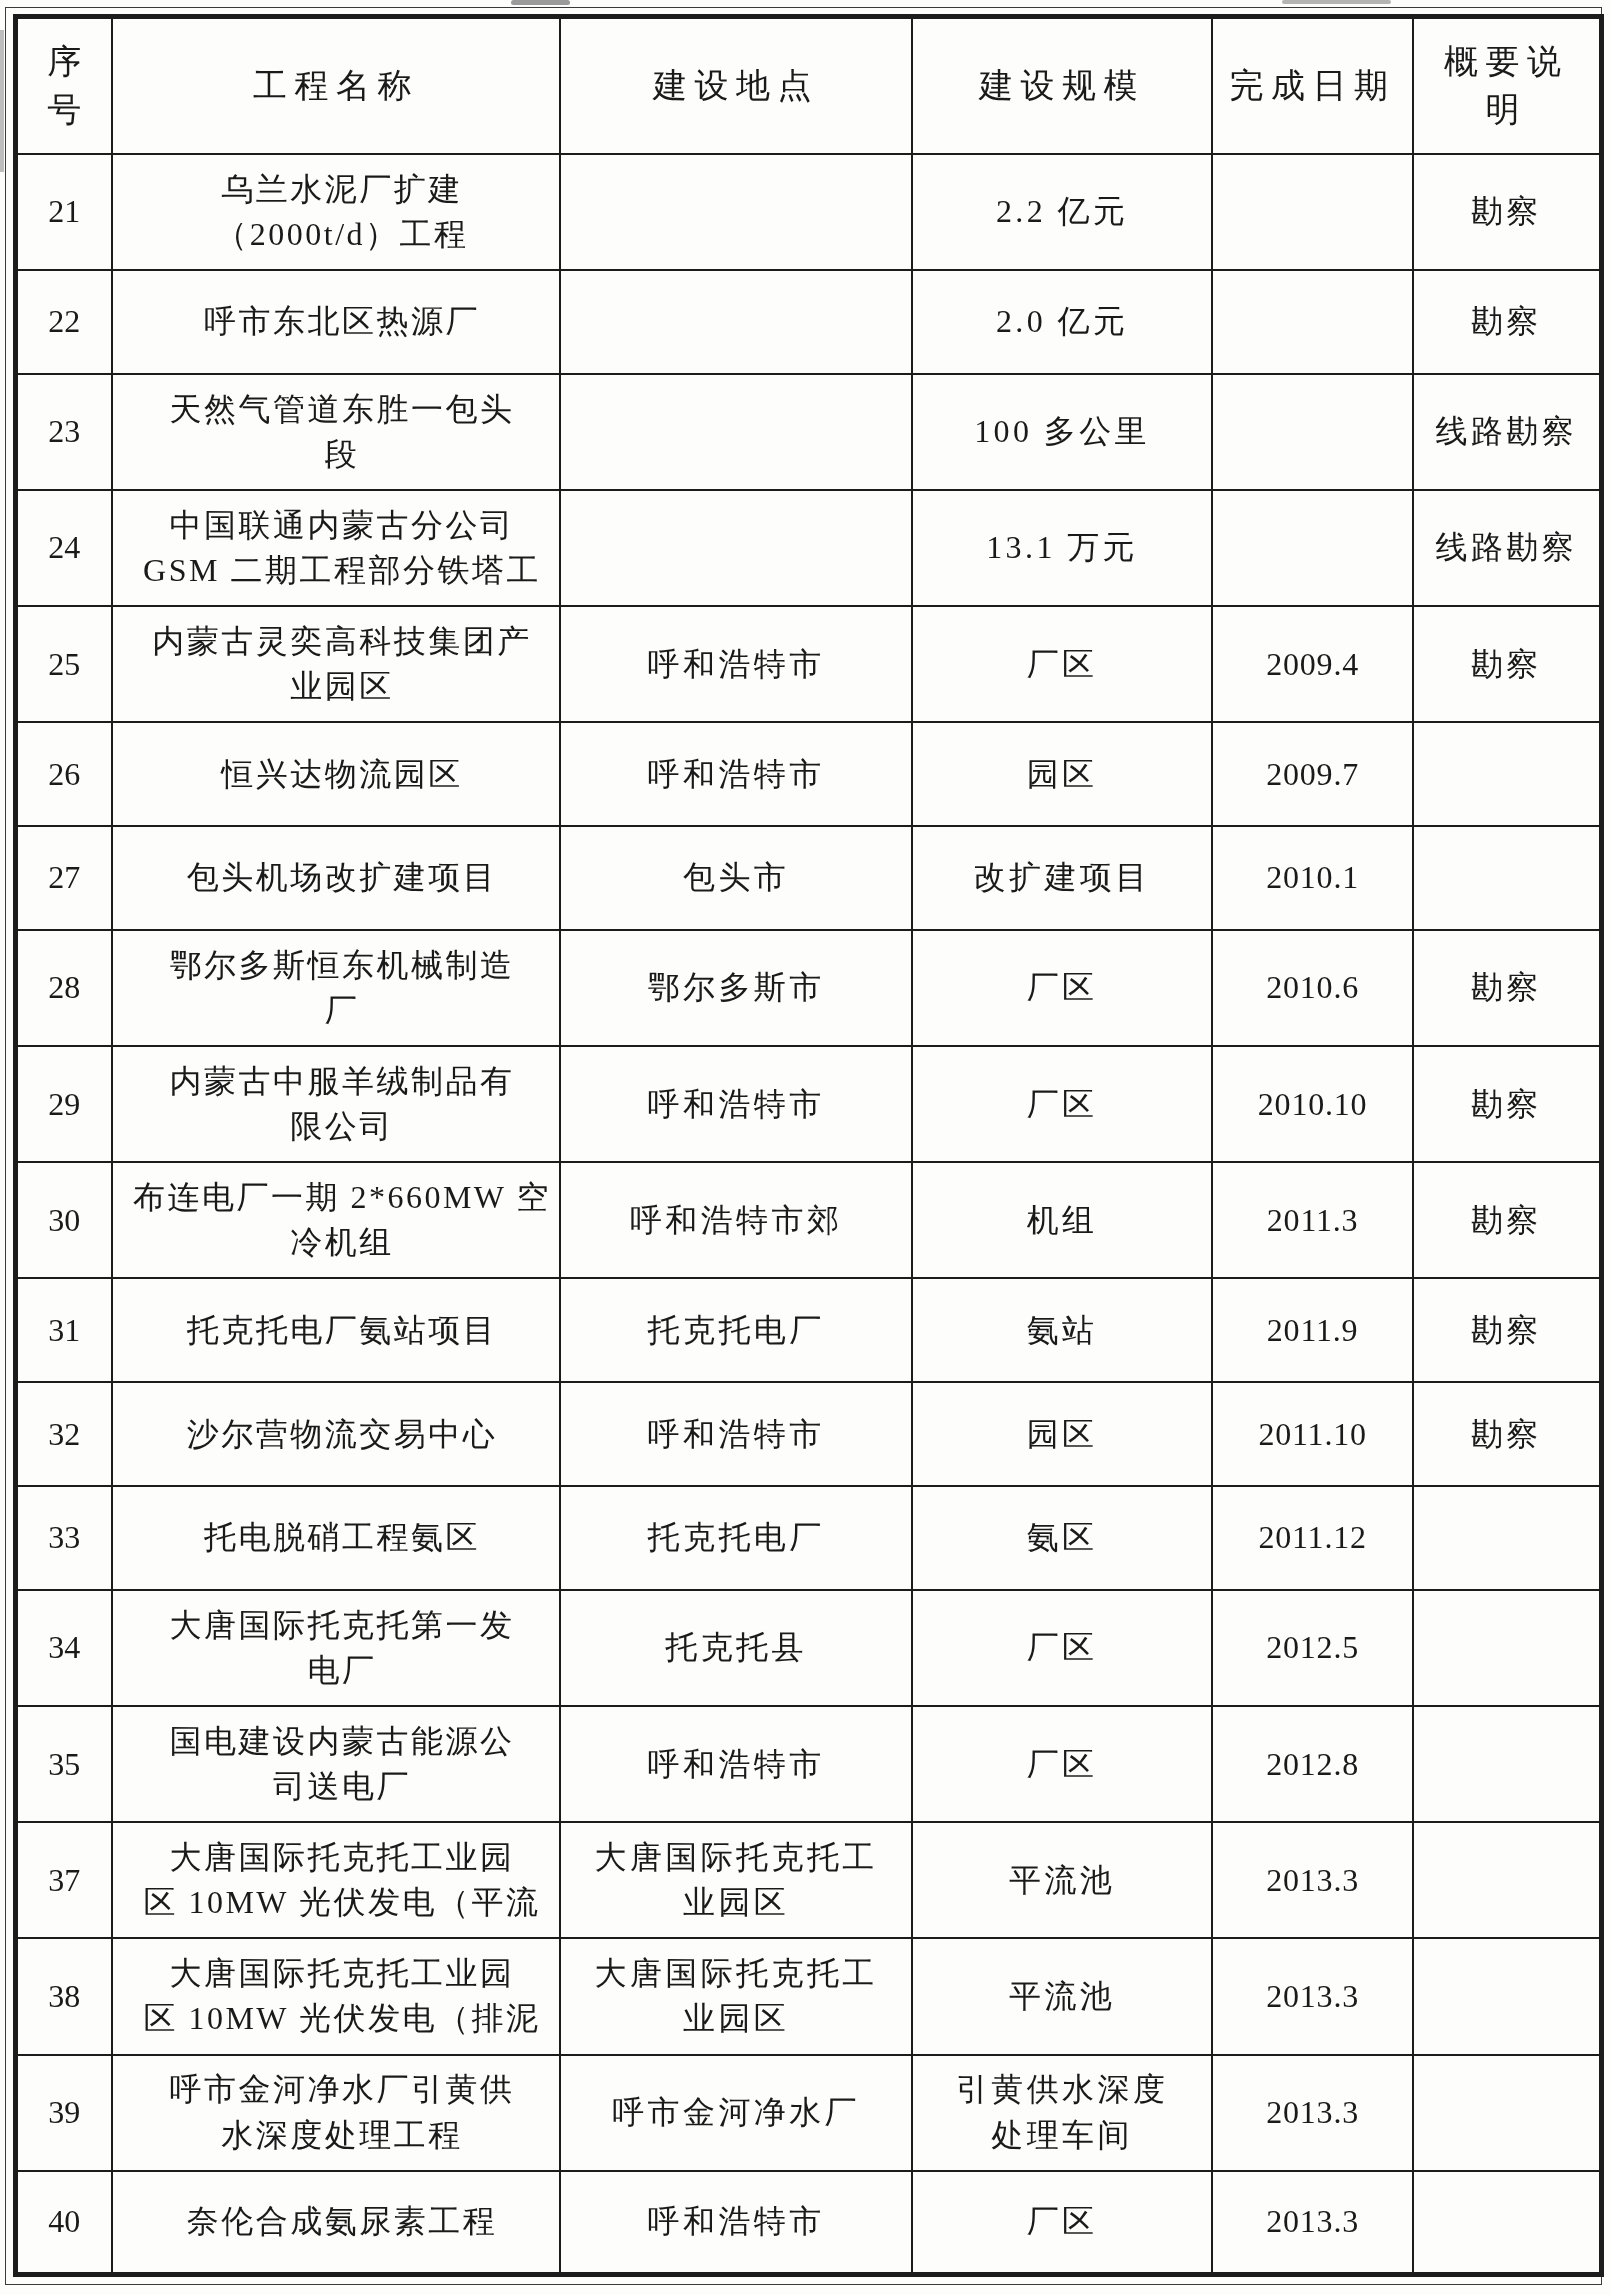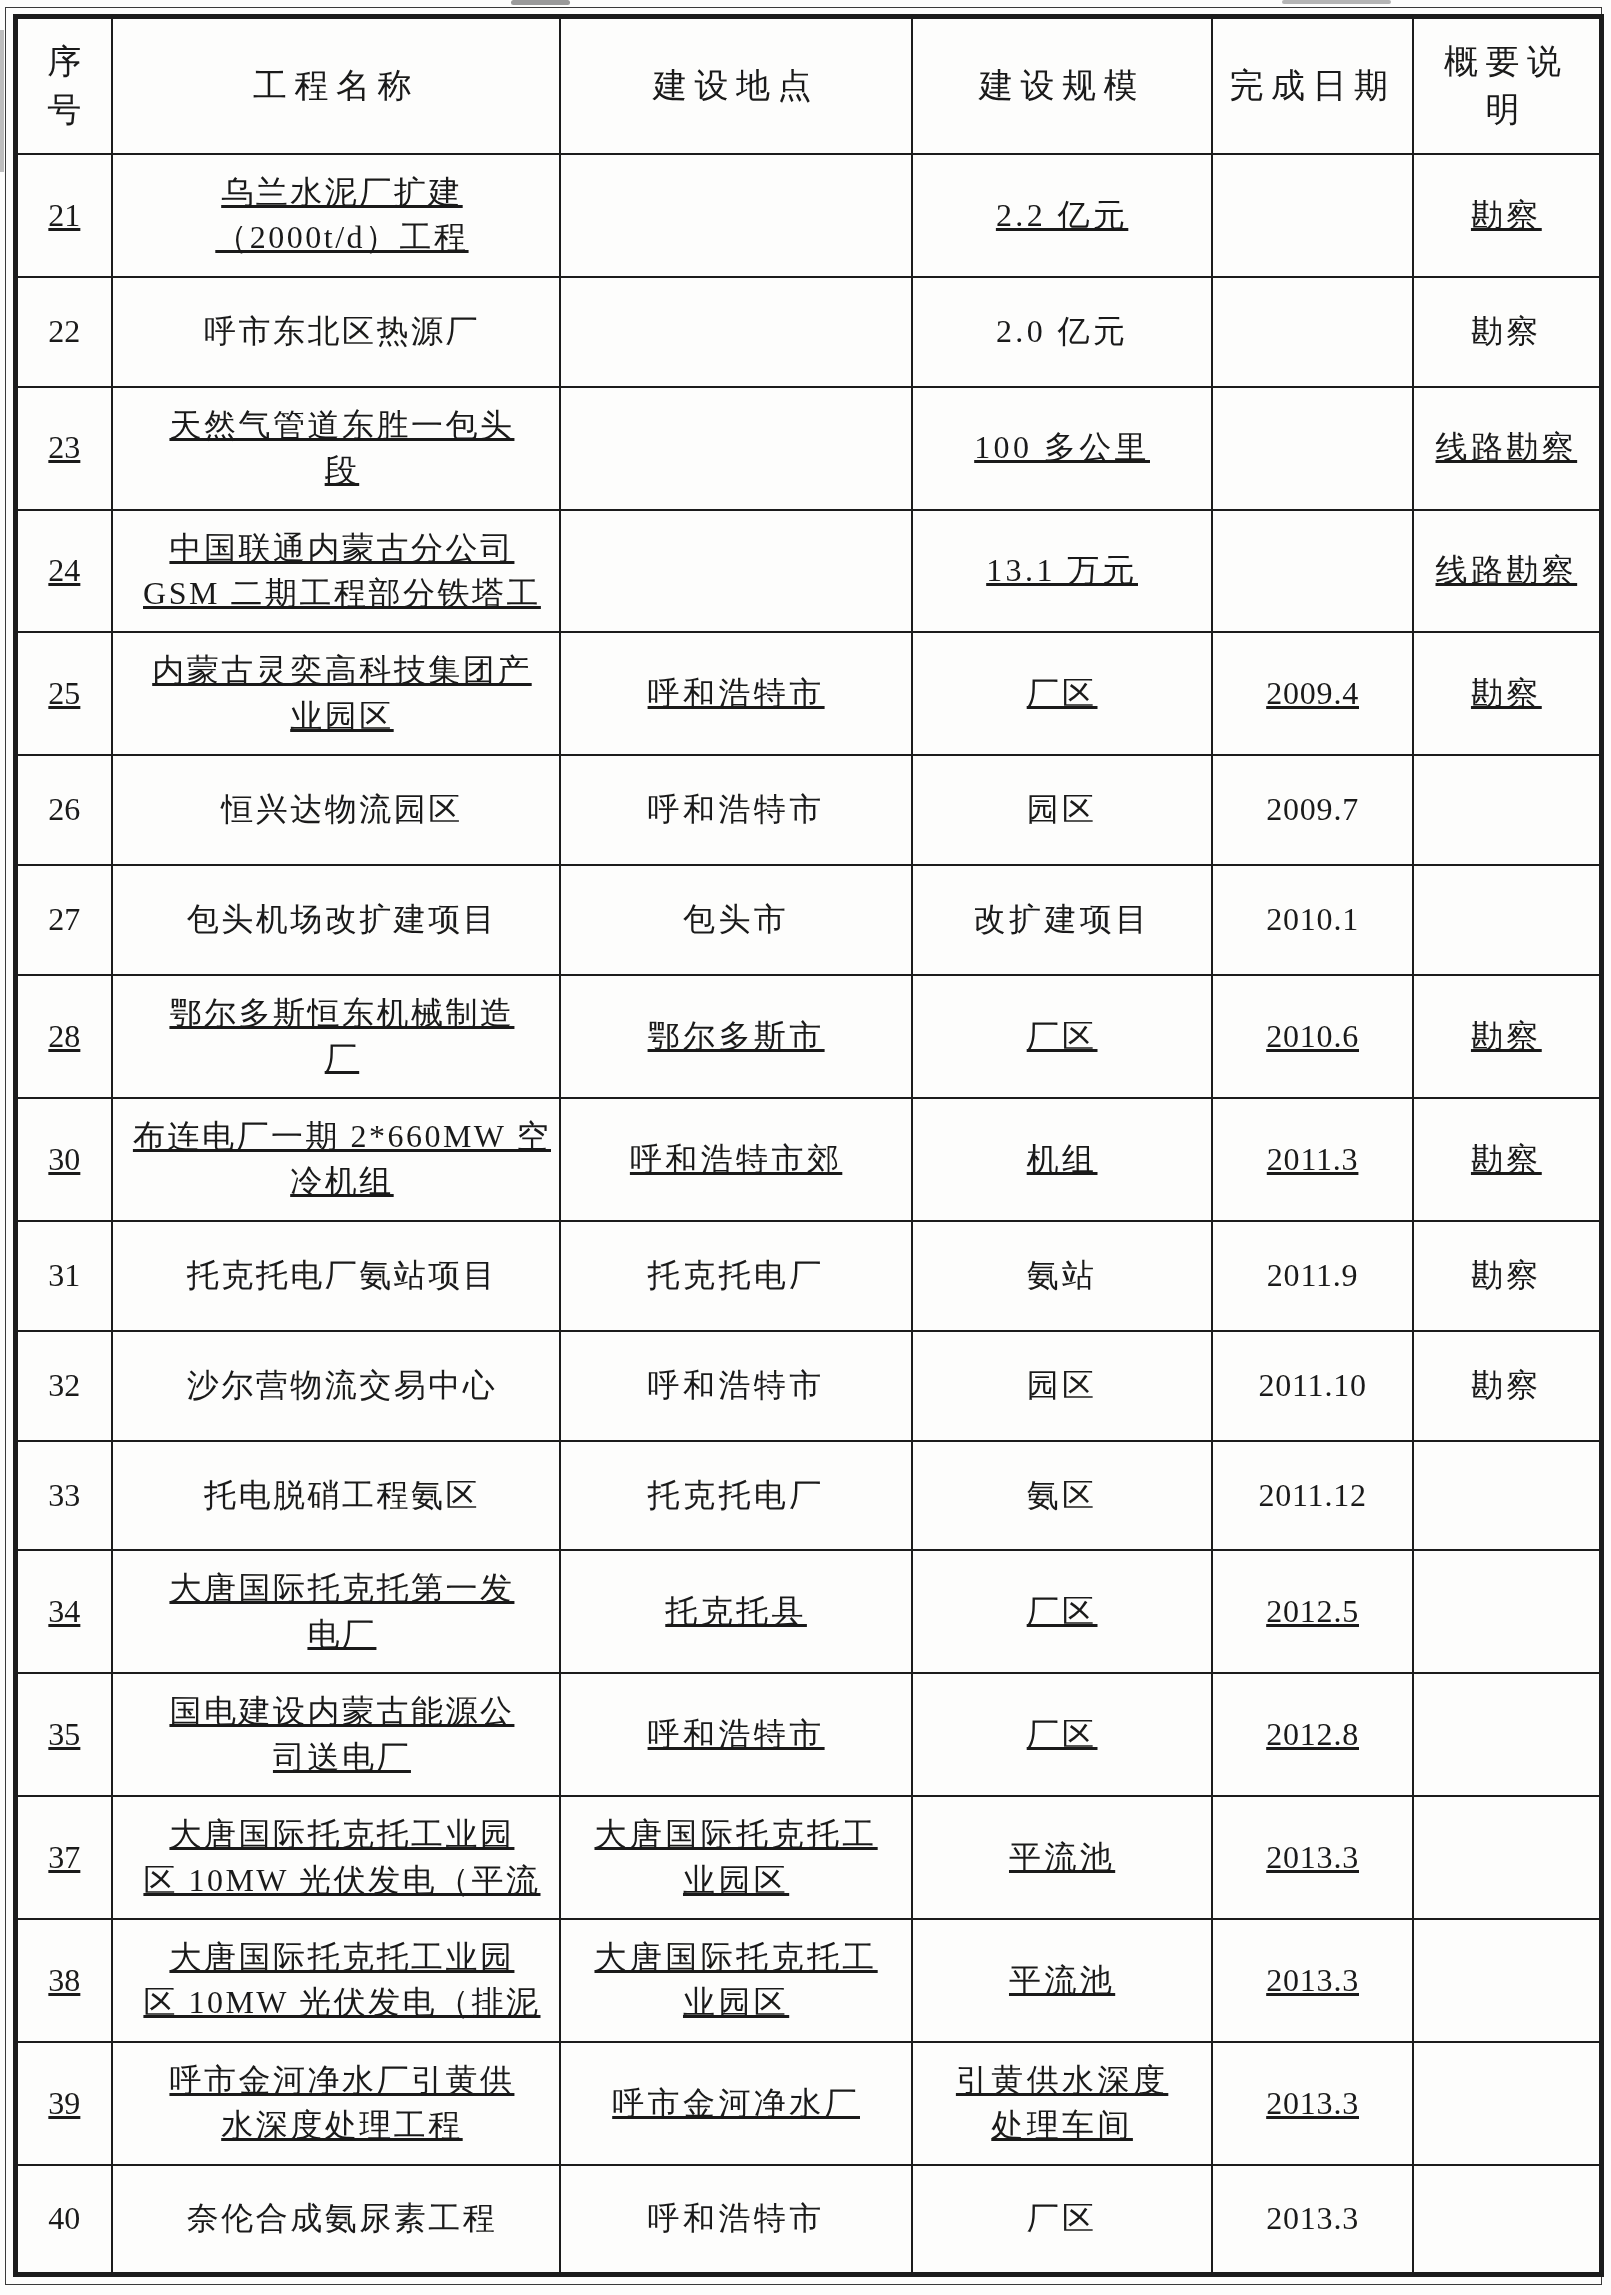--- a/index.html
+++ b/index.html
@@ -95,21 +95,21 @@
     padding-left: 18.4px;
     padding-right: 6.7px;
     letter-spacing: 2.5px;
   }
   td.c-loc, td.c-scale, td.c-date, td.c-summary {
     text-align: center;
     letter-spacing: 3.4px;
   }
   td.c-date { letter-spacing: 0.8px; margin-top: 12px; }
   tr.r1 { height: 102px; }
-  tr.r2 { height: 114px; text-decoration: underline; }
+  tr.r2 { height: 114px; }
 </style>
 </head>
 <body>
 
 <div class="page">
 
   <div class="artifact-left"></div>
   <div class="artifact-top-1"></div>
   <div class="artifact-top-2"></div>
   <div class="scan-frame"></div>
@@ -198,20 +198,29 @@
         <tr class="r2">
       <td class="c-no">28</td>
       <td class="c-name">鄂尔多斯恒东机械制造
 厂</td>
       <td class="c-loc">鄂尔多斯市</td>
       <td class="c-scale">厂区</td>
       <td class="c-date">2010.6</td>
       <td class="c-summary">勘察</td>
     </tr>
         <tr class="r2">
+      <td class="c-no">29</td>
+      <td class="c-name">内蒙古中服羊绒制品有
+限公司</td>
+      <td class="c-loc">呼和浩特市</td>
+      <td class="c-scale">厂区</td>
+      <td class="c-date">2010.10</td>
+      <td class="c-summary">勘察</td>
+    </tr>
+        <tr class="r2">
       <td class="c-no">30</td>
       <td class="c-name">布连电厂一期 2*660MW 空
 冷机组</td>
       <td class="c-loc">呼和浩特市郊</td>
       <td class="c-scale">机组</td>
       <td class="c-date">2011.3</td>
       <td class="c-summary">勘察</td>
     </tr>
         <tr class="r1">
       <td class="c-no">31</td>

